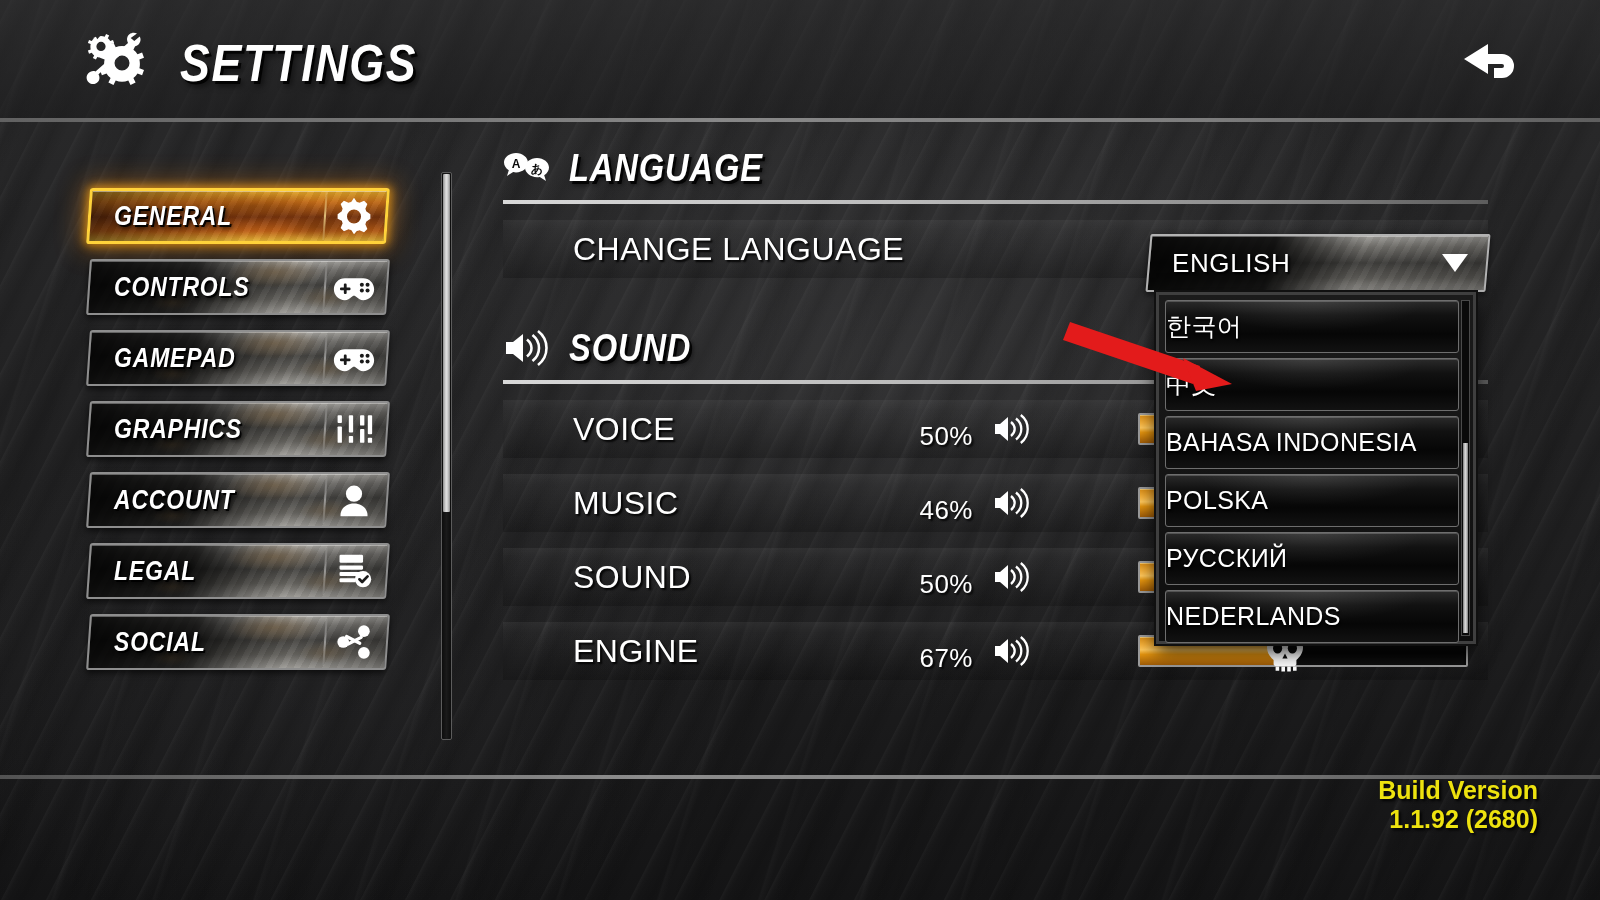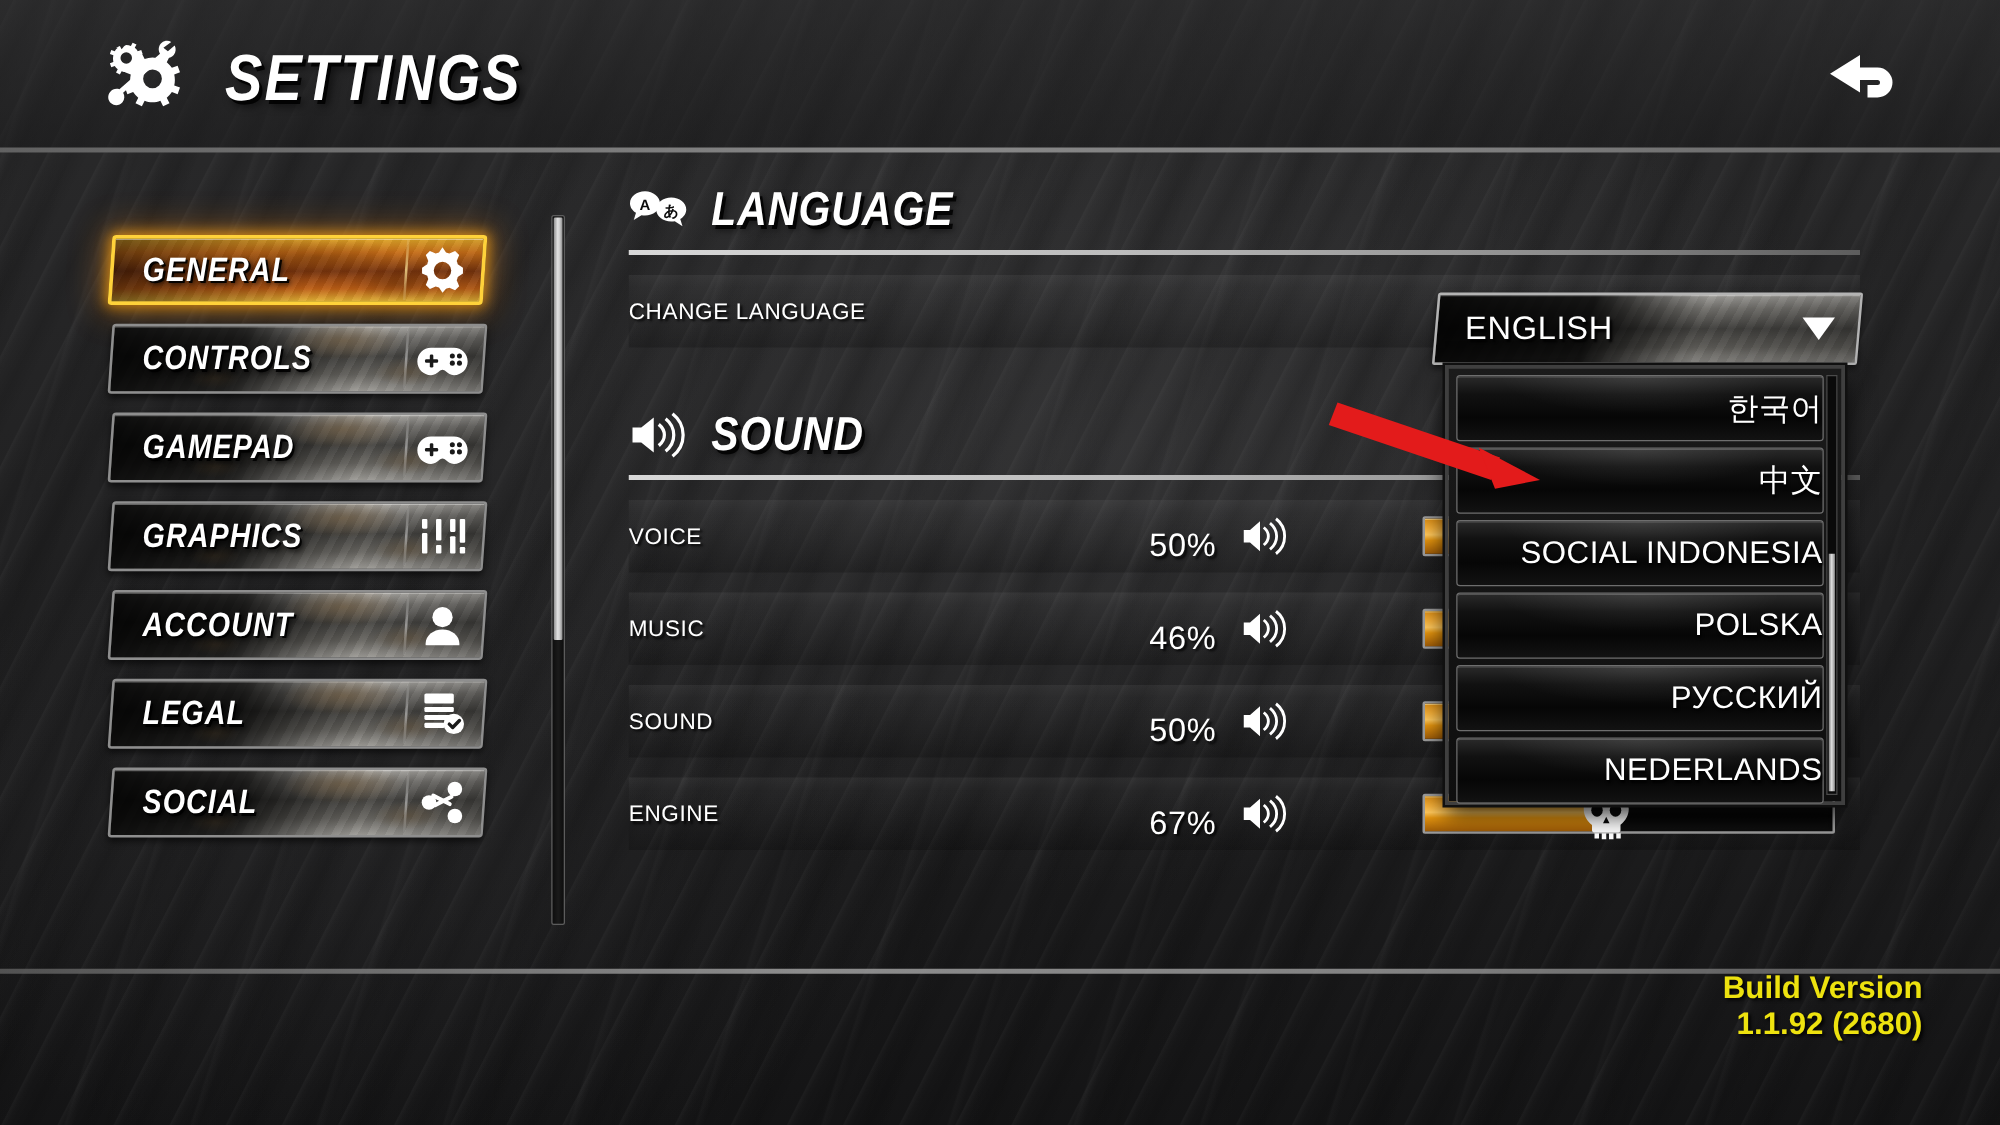--- a/index.html
+++ b/index.html
@@ -157,21 +157,21 @@
     height:4px; width:985px; margin-top:4px;
     background:linear-gradient(90deg,#d8d8d8 0%,#bcbcbc 40%,#8d8d8d 75%,#5d5d5d 100%);
   }
 
   .opt-row {
     position:relative; width:985px; height:58px; margin-top:16px;
     display:flex; align-items:center;
     background:linear-gradient(180deg, rgba(255,255,255,.055) 0%, rgba(255,255,255,.022) 18%, rgba(0,0,0,.20) 100%);
   }
   .opt-label {
-    font-size:18px; color:#fff; letter-spacing:.5px; white-space:nowrap;
+    font-size:32px; color:#fff; margin-left:70px; letter-spacing:.5px; white-space:nowrap;
     text-shadow:2px 2px 2px rgba(0,0,0,.9);
   }
   .opt-pct {
     position:absolute; right:515px; font-size:26px; color:#fff; letter-spacing:.5px;
     text-shadow:2px 2px 2px rgba(0,0,0,.9);
     margin-top:15px;
   }
   .opt-spk { position:absolute; right:455px; width:40px; height:34px; display:flex; align-items:center; }
 
   .slider { position:absolute; right:20px; width:330px; height:32px; cursor:pointer; }
@@ -218,21 +218,21 @@
   }
   #language-dropdown-list {
     position:relative; width:294px; height:100%;
   }
   .lang-option {
     position:relative; height:53px; margin-bottom:5px; cursor:pointer;
     border:1px solid #6e6e6e; border-radius:3px;
     background:
       radial-gradient(ellipse 150px 40px at 50% 0%, rgba(255,255,255,.10), rgba(0,0,0,0) 75%),
       linear-gradient(180deg,#2a2a2a 0%,#111 28%,#060606 65%,#121212 100%);
-    display:flex; align-items:center; justify-content:flex-end;
+    display:flex; align-items:center; justify-content:flex-start;
     box-shadow:inset 0 1px 0 rgba(255,255,255,.20);
   }
   .lang-option-label {
     font-size:25px; color:#fff; letter-spacing:.4px;
     text-shadow:1px 2px 2px rgba(0,0,0,.95);
   }
   #language-dropdown-scrollbar {
     position:absolute; right:3px; top:5px; width:9px; bottom:5px;
     background:#0a0a0a; border:1px solid #4a4a4a; cursor:pointer;
   }
@@ -586,21 +586,21 @@
 
 <div id="language-dropdown">
   <div id="language-dropdown-list">
       <div class="lang-option">
         <span class="lang-option-label">한국어</span>
       </div>
       <div class="lang-option">
         <span class="lang-option-label">中文</span>
       </div>
       <div class="lang-option">
-        <span class="lang-option-label">SOCIAL INDONESIA</span>
+        <span class="lang-option-label">BAHASA INDONESIA</span>
       </div>
       <div class="lang-option">
         <span class="lang-option-label">POLSKA</span>
       </div>
       <div class="lang-option">
         <span class="lang-option-label">РУССКИЙ</span>
       </div>
       <div class="lang-option">
         <span class="lang-option-label">NEDERLANDS</span>
       </div>

